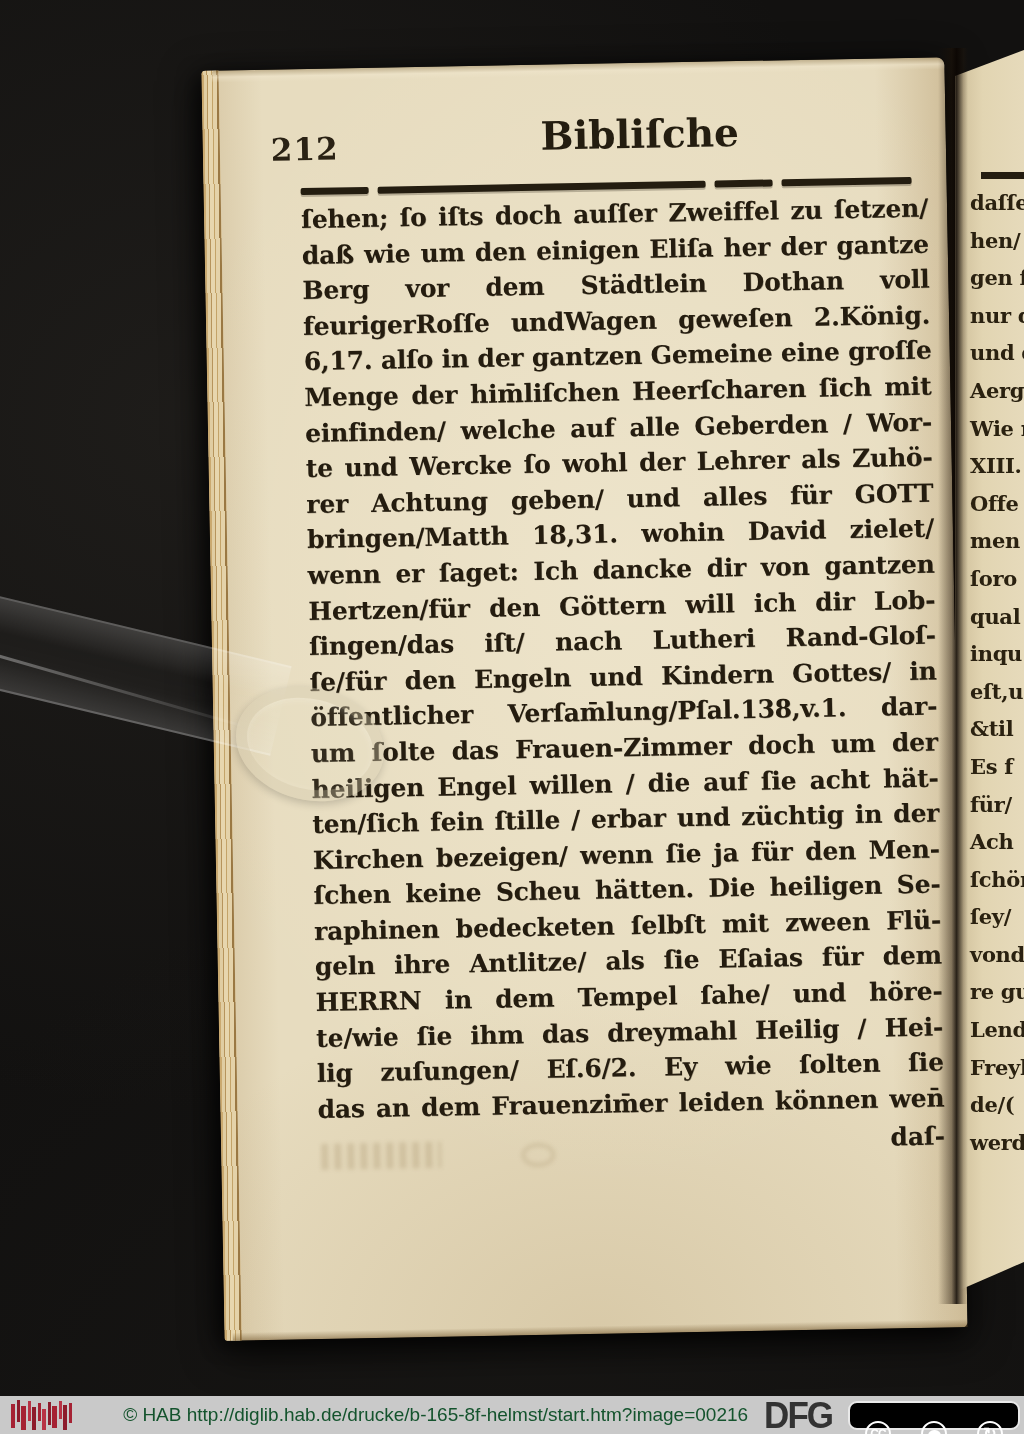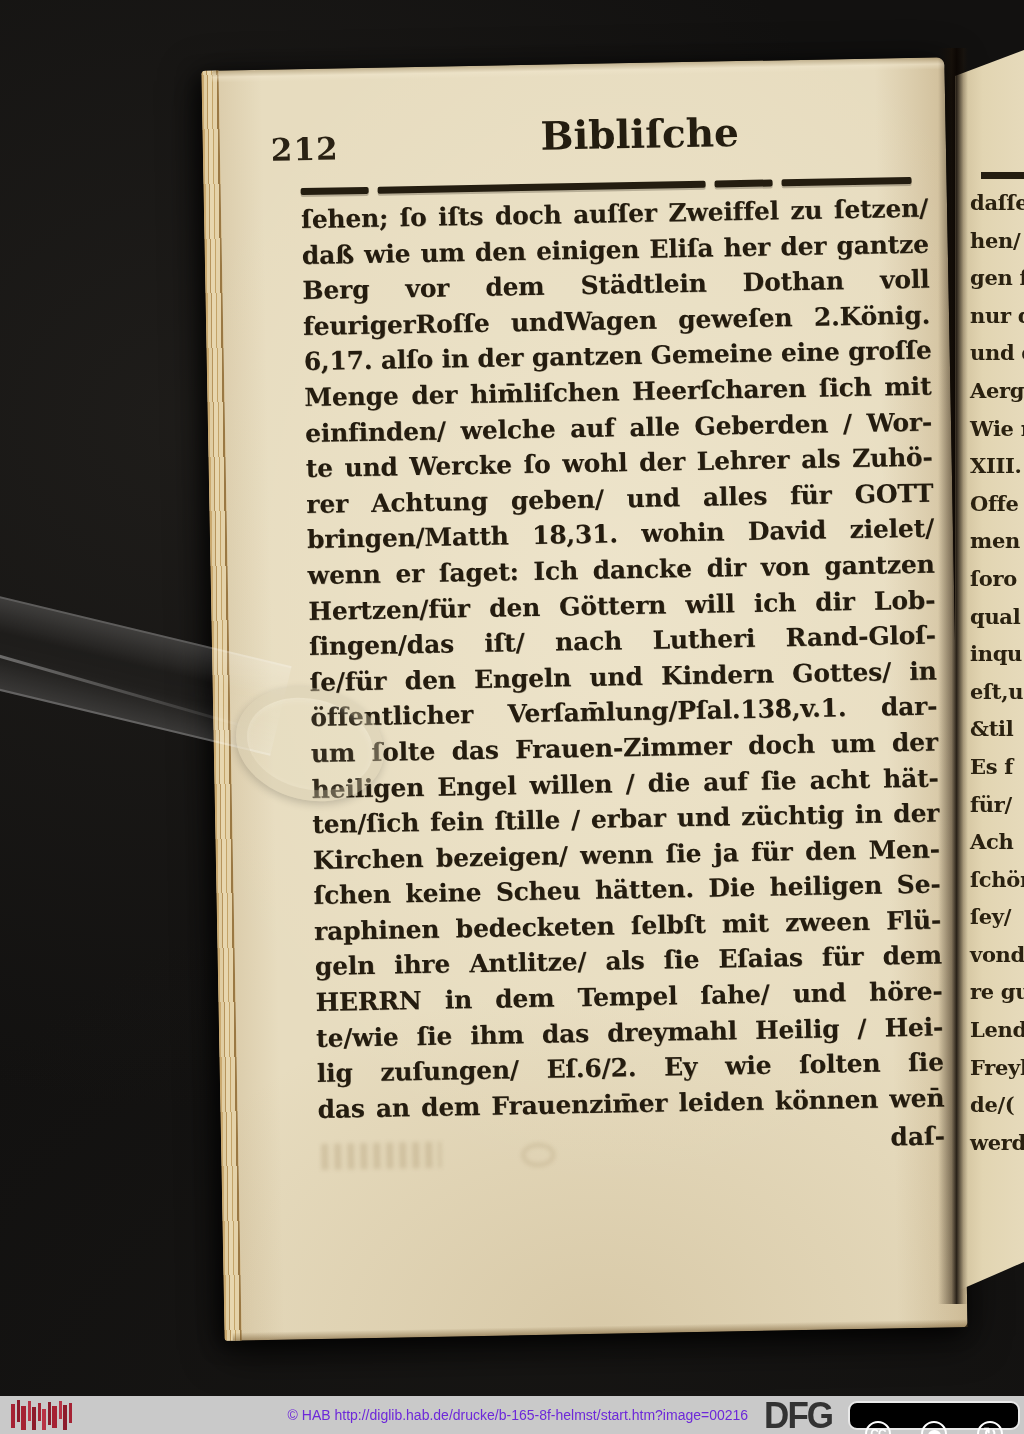--- a/index.html
+++ b/index.html
@@ -123,21 +123,21 @@
   }
 
   
   .footer {
     position:absolute; left:0; top:1396px; width:1024px; height:38px;
     background:#c9c9c9; display:flex; align-items:center; padding:0 4px;
     font-family:"Liberation Sans", sans-serif;
   }
   .hab-logo { width:70px; height:36px; margin-left:4px; flex:0 0 auto; }
   .copyright {
-    margin-left:auto; font-size:14px; color:#6d28d9; letter-spacing:0;
+    margin-left:auto; font-size:19px; color:#14532d; letter-spacing:0;
     white-space:nowrap;
   }
   .dfg-logo {
     margin-left:16px; font-size:35px; font-weight:700; color:#333;
     letter-spacing:-2px; line-height:36px; transform:scaleY(1.05);
   }
   .cc-badge {
     margin-left:16px; width:172px; height:29px; background:#000;
     border:2px solid #e9e9e9; border-radius:9px;
     display:flex; align-items:flex-start; justify-content:space-around;

